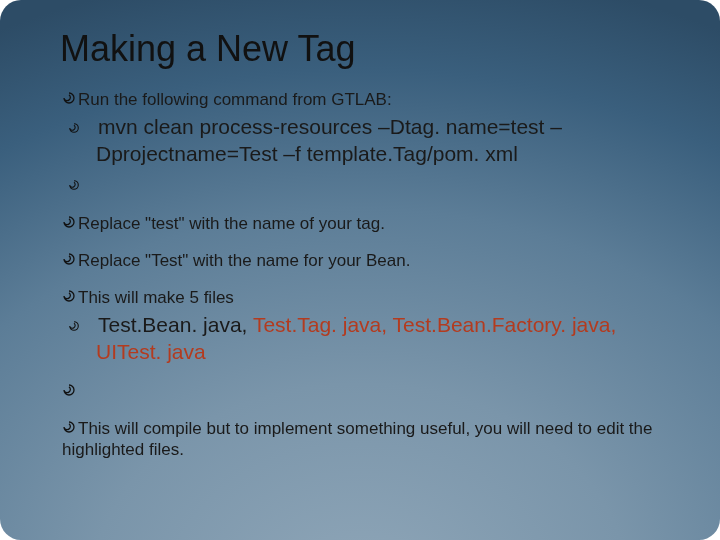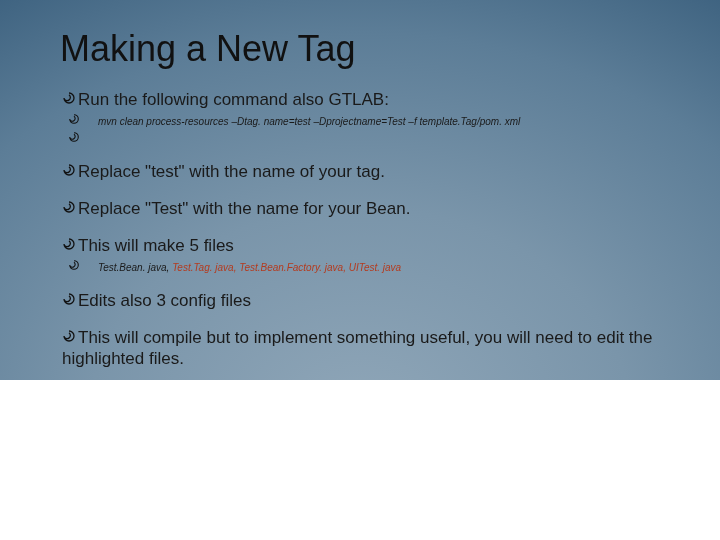--- a/index.html
+++ b/index.html
@@ -5,27 +5,28 @@
   html, body {
     margin: 0;
     padding: 0;
     width: 720px;
     height: 540px;
     overflow: hidden;
     font-family: Verdana, Geneva, sans-serif;
   }
   .slide {
     width: 720px;
-    height: 380px;
+    height: 540px;
     position: relative;
     background:
       radial-gradient(ellipse 900px 700px at 50% 110%, #8fa6b8 0%, #7a95aa 30%, #5c7d97 55%, #3a5f7d 75%, #2d4c66 90%);
     color: #1a1a1a;
     box-sizing: border-box;
     padding: 28px 60px 30px 60px;
+    border-radius: 21px;
   }
   h1.title {
     margin: 0 0 18px 0;
     font-size: 36px;
     font-weight: normal;
     color: #111;
     font-family: Verdana, Geneva, sans-serif;
   }
   .spiral {
     display: inline-block;
@@ -42,22 +43,21 @@
     font-size: 17px;
     line-height: 1.28;
   }
   ul.lvl1 > li {
     margin-bottom: 14px;
   }
   ul.lvl2 {
     list-style: none;
     padding: 0 0 0 20px;
     margin: 2px 0 0 0;
-    font-size: 10px;
-    font-style: italic;
+    font-size: 21px;
   }
   ul.lvl2 > li {
     margin-bottom: 2px;
     padding-left: 14px;
     text-indent: -14px;
   }
   .hl { color: #b33b1f; margin-top: 20px; }
 </style>
 </head>
 <body>
@@ -66,21 +66,21 @@
 
   <h1 class="title">Making a New Tag</h1>
 
   <ul class="lvl1">
 
     <li>
       <span class="spiral">
         <svg width="14" height="14" viewBox="0 0 14 14">
             <path d="M7 2 A5 5 0 1 1 2 7 A3.2 3.2 0 1 0 7 3.8" fill="none" stroke="#111" stroke-width="1.3"></path>
           </svg>
-      </span><span>Run the following command also GTLAB:</span>
+      </span><span>Run the following command from GTLAB:</span>
       <ul class="lvl2">
         <li>
           <span class="spiral">
             <svg width="12" height="12" viewBox="0 0 14 14">
                 <path d="M7 2 A5 5 0 1 1 2 7 A3.2 3.2 0 1 0 7 3.8" fill="none" stroke="#111" stroke-width="1.3"></path>
               </svg>
           </span><span>mvn clean process-resources –Dtag. name=test –Dprojectname=Test –f template.Tag/pom. xml</span>
         </li>
         <li>
           <span class="spiral">
@@ -123,21 +123,21 @@
           </span><span>Test.Bean. java, </span><span class="hl">Test.Tag. java, Test.Bean.Factory. java, UITest. java</span>
         </li>
       </ul>
     </li>
 
     <li>
       <span class="spiral">
         <svg width="14" height="14" viewBox="0 0 14 14">
             <path d="M7 2 A5 5 0 1 1 2 7 A3.2 3.2 0 1 0 7 3.8" fill="none" stroke="#111" stroke-width="1.3"></path>
           </svg>
-      </span><span>Edits also 3 config files</span>
+      </span>
     </li>
 
     <li>
       <span class="spiral">
         <svg width="14" height="14" viewBox="0 0 14 14">
             <path d="M7 2 A5 5 0 1 1 2 7 A3.2 3.2 0 1 0 7 3.8" fill="none" stroke="#111" stroke-width="1.3"></path>
           </svg>
       </span><span>This will compile but to implement something useful, you will need to edit the highlighted files.</span>
     </li>
 

